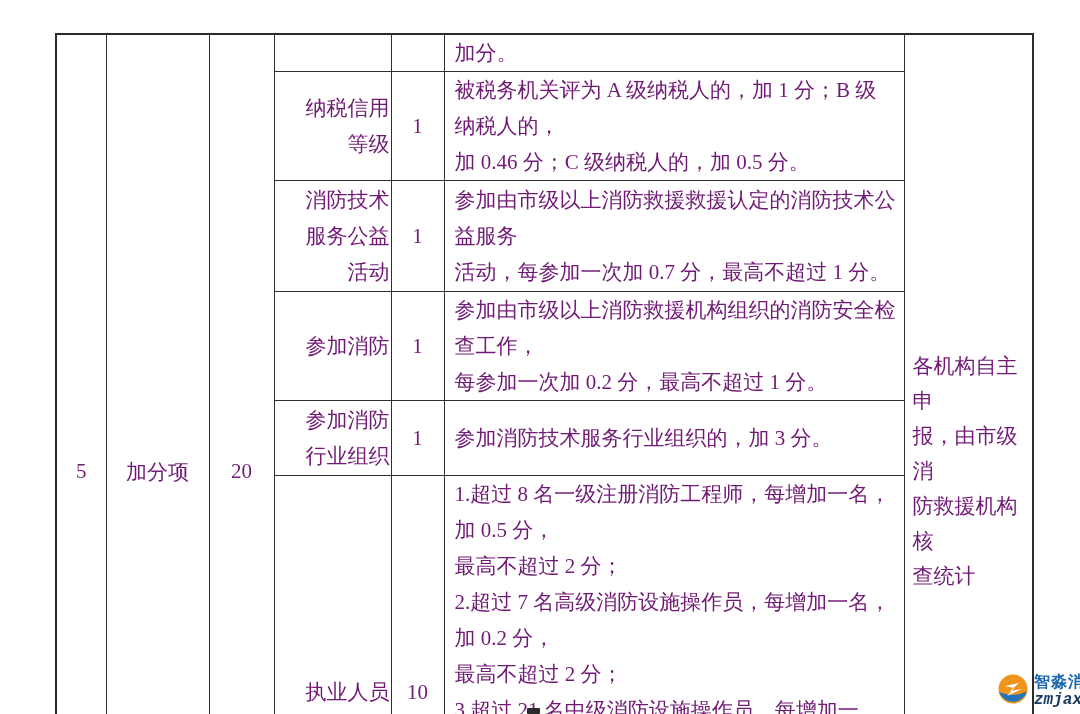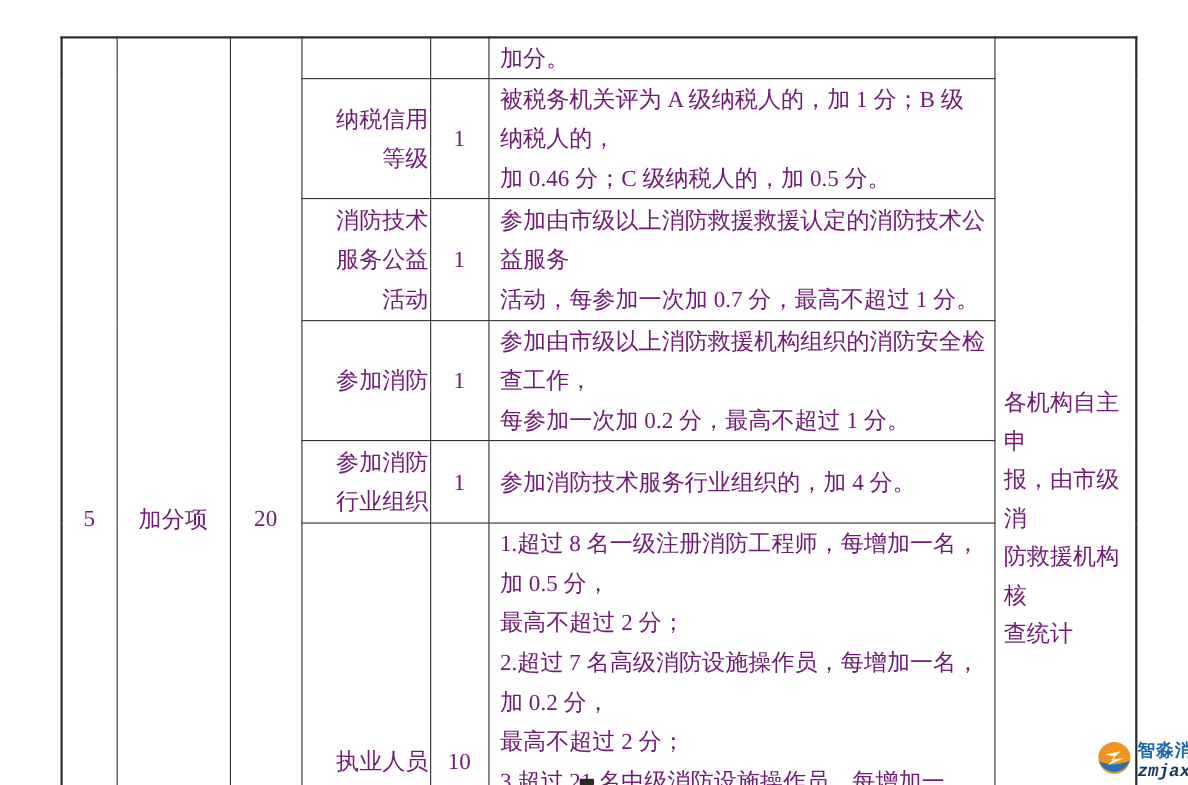--- a/index.html
+++ b/index.html
@@ -94,21 +94,21 @@
     <tr style="height:68px">
       <td class="item-cell">参加消防</td>
       <td class="points-cell">1</td>
       <td class="desc-cell">参加由市级以上消防救援机构组织的消防安全检查工作，
 每参加一次加 0.2 分，最高不超过 1 分。</td>
     </tr>
     <tr style="height:70px">
       <td class="item-cell">参加消防
 行业组织</td>
       <td class="points-cell">1</td>
-      <td class="desc-cell">参加消防技术服务行业组织的，加 4 分。</td>
+      <td class="desc-cell">参加消防技术服务行业组织的，加 3 分。</td>
     </tr>
     <tr style="height:286px">
       <td class="item-cell">执业人员</td>
       <td class="points-cell">10</td>
       <td class="desc-cell">1.超过 8 名一级注册消防工程师，每增加一名，加 0.5 分，
 最高不超过 2 分；
 2.超过 7 名高级消防设施操作员，每增加一名，加 0.2 分，
 最高不超过 2 分；
 3.超过 21 名中级消防设施操作员，每增加一名，加 0.1 分，
 最高不超过 2 分；

